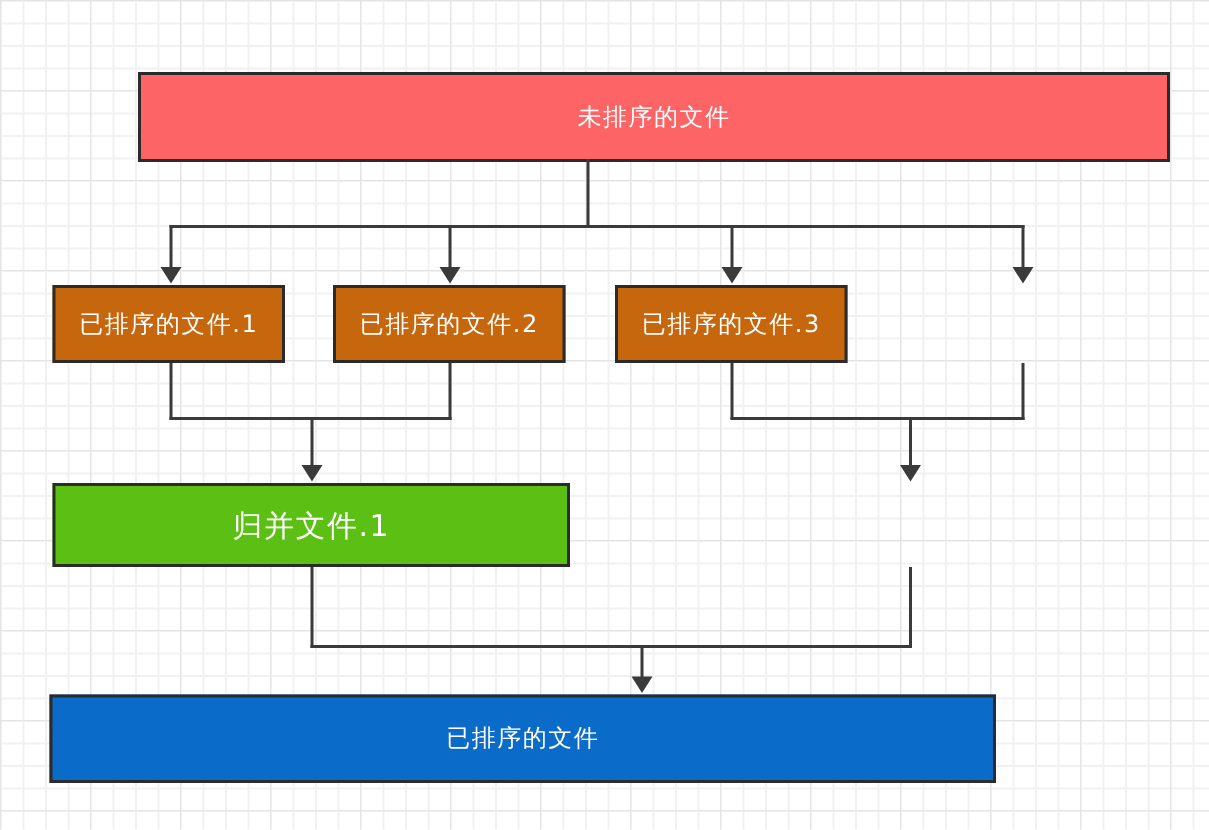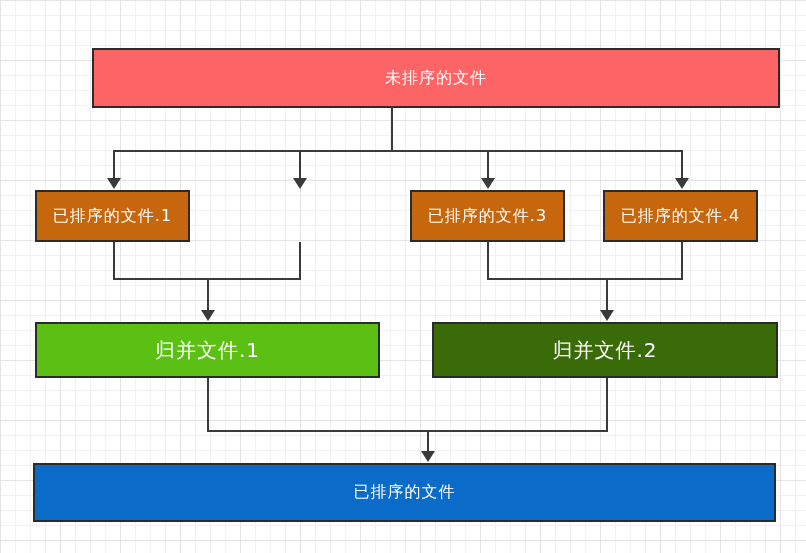--- a/index.html
+++ b/index.html
@@ -30,21 +30,21 @@
   }
   .n-unsorted{left:48px;top:48px;width:688px;height:60px;font-size:16px;}
   .n-sorted{top:190px;width:155px;height:52px;font-size:16px;}
   .n-s1{left:35px;}
   .n-s2{left:222px;}
   .n-s3{left:410px;}
   .n-s4{left:603px;}
   .n-merge{top:322px;height:56px;font-size:20px;}
   .n-m1{left:35px;width:345px;}
   .n-m2{left:432px;width:346px;}
-  .n-final{left:33px;top:463px;width:743px;height:59px;font-size:16px;}
+  .n-final{left:33px;top:463px;width:631px;height:59px;font-size:16px;}
 
   .vline,.hline{position:absolute;background:#3a3a3a;}
   .vline{width:2px;}
   .hline{height:2px;}
   .arrow{
     position:absolute;
     width:0;height:0;
     border-left:7px solid transparent;
     border-right:7px solid transparent;
     border-top:11px solid #3a3a3a;
@@ -52,28 +52,27 @@
 </style>
 </head>
 <body>
 
 <div class="canvas">
 
   <div class="node n-unsorted" style="background-color: rgb(252, 100, 101); margin-left: 44px;">未排序的文件</div>
 
   <div class="node n-sorted n-s1" style="background-color: rgb(198, 103, 13);">已排序的文件.1</div>
 
+  <div class="node n-sorted n-s2" style="background-color: rgb(198, 103, 13);">已排序的文件.2</div>
 
   <div class="node n-sorted n-s3" style="background-color: rgb(198, 103, 13);">已排序的文件.3</div>
 
-  <div class="node n-sorted n-s4" style="background-color: rgb(198, 103, 13);">已排序的文件.4</div>
 
   <div class="node n-merge n-m1" style="background-color: rgb(91, 192, 19);">归并文件.1</div>
 
-  <div class="node n-merge n-m2" style="background-color: rgb(57, 107, 9);">归并文件.2</div>
 
   <div class="node n-final" style="background-color: rgb(10, 108, 200);">已排序的文件</div>
 
   <div class="vline" style="left:391px;top:106px;height:46px;"></div>
   <div class="hline" style="left:113px;top:150px;width:570px;"></div>
 
   <div class="vline" style="left:113px;top:150px;height:29px;"></div>
   <div class="arrow" style="left:107px;top:178px;"></div>
 
   <div class="vline" style="left:299px;top:150px;height:29px;"></div>

